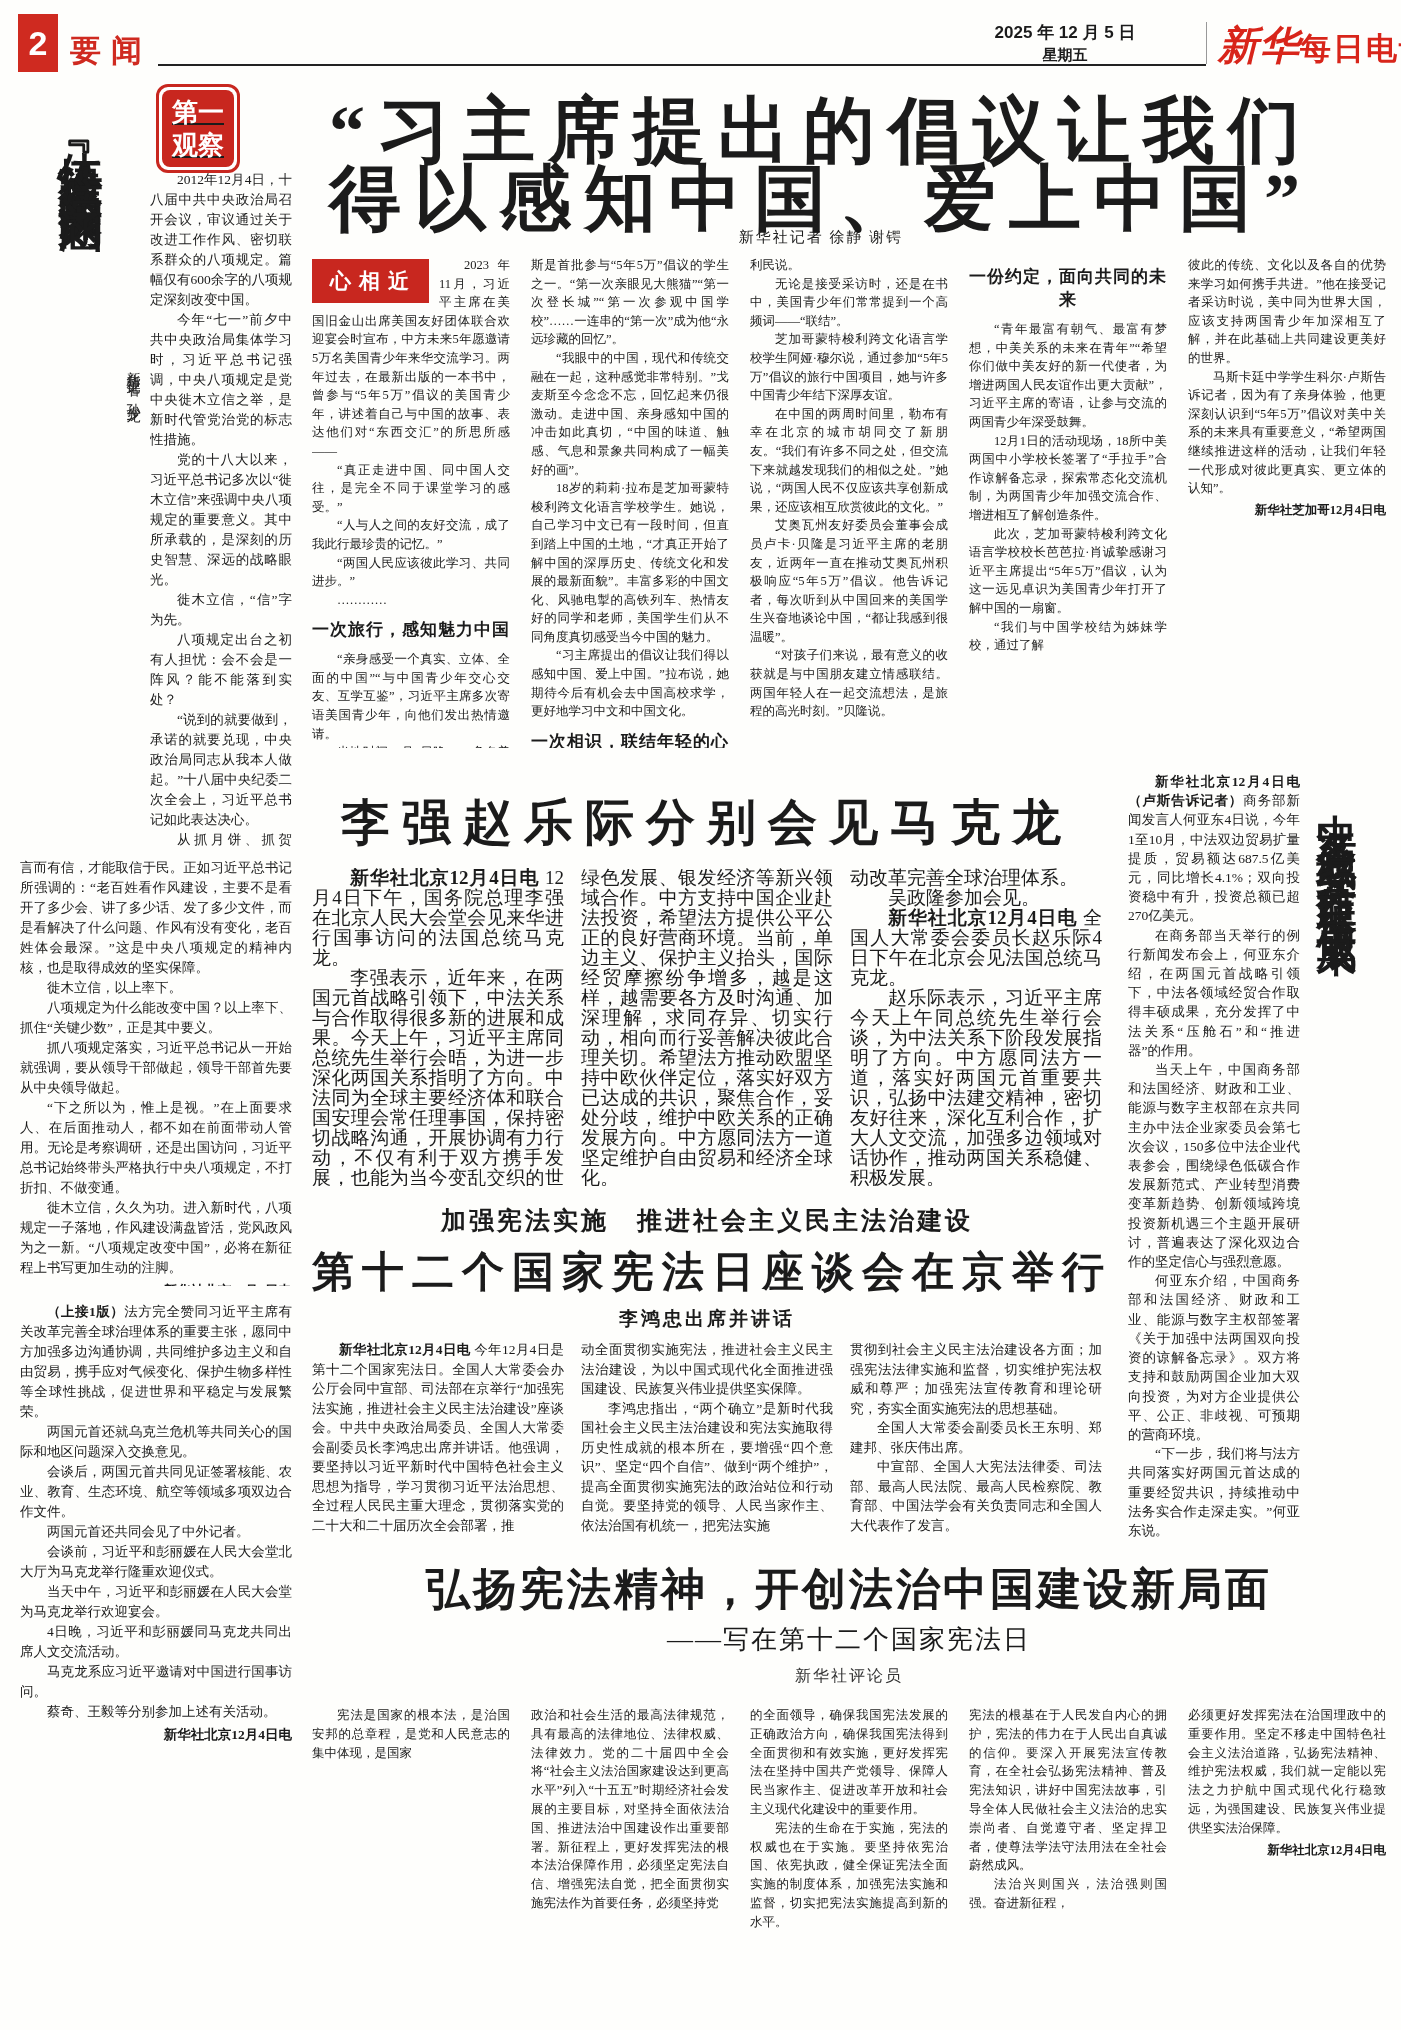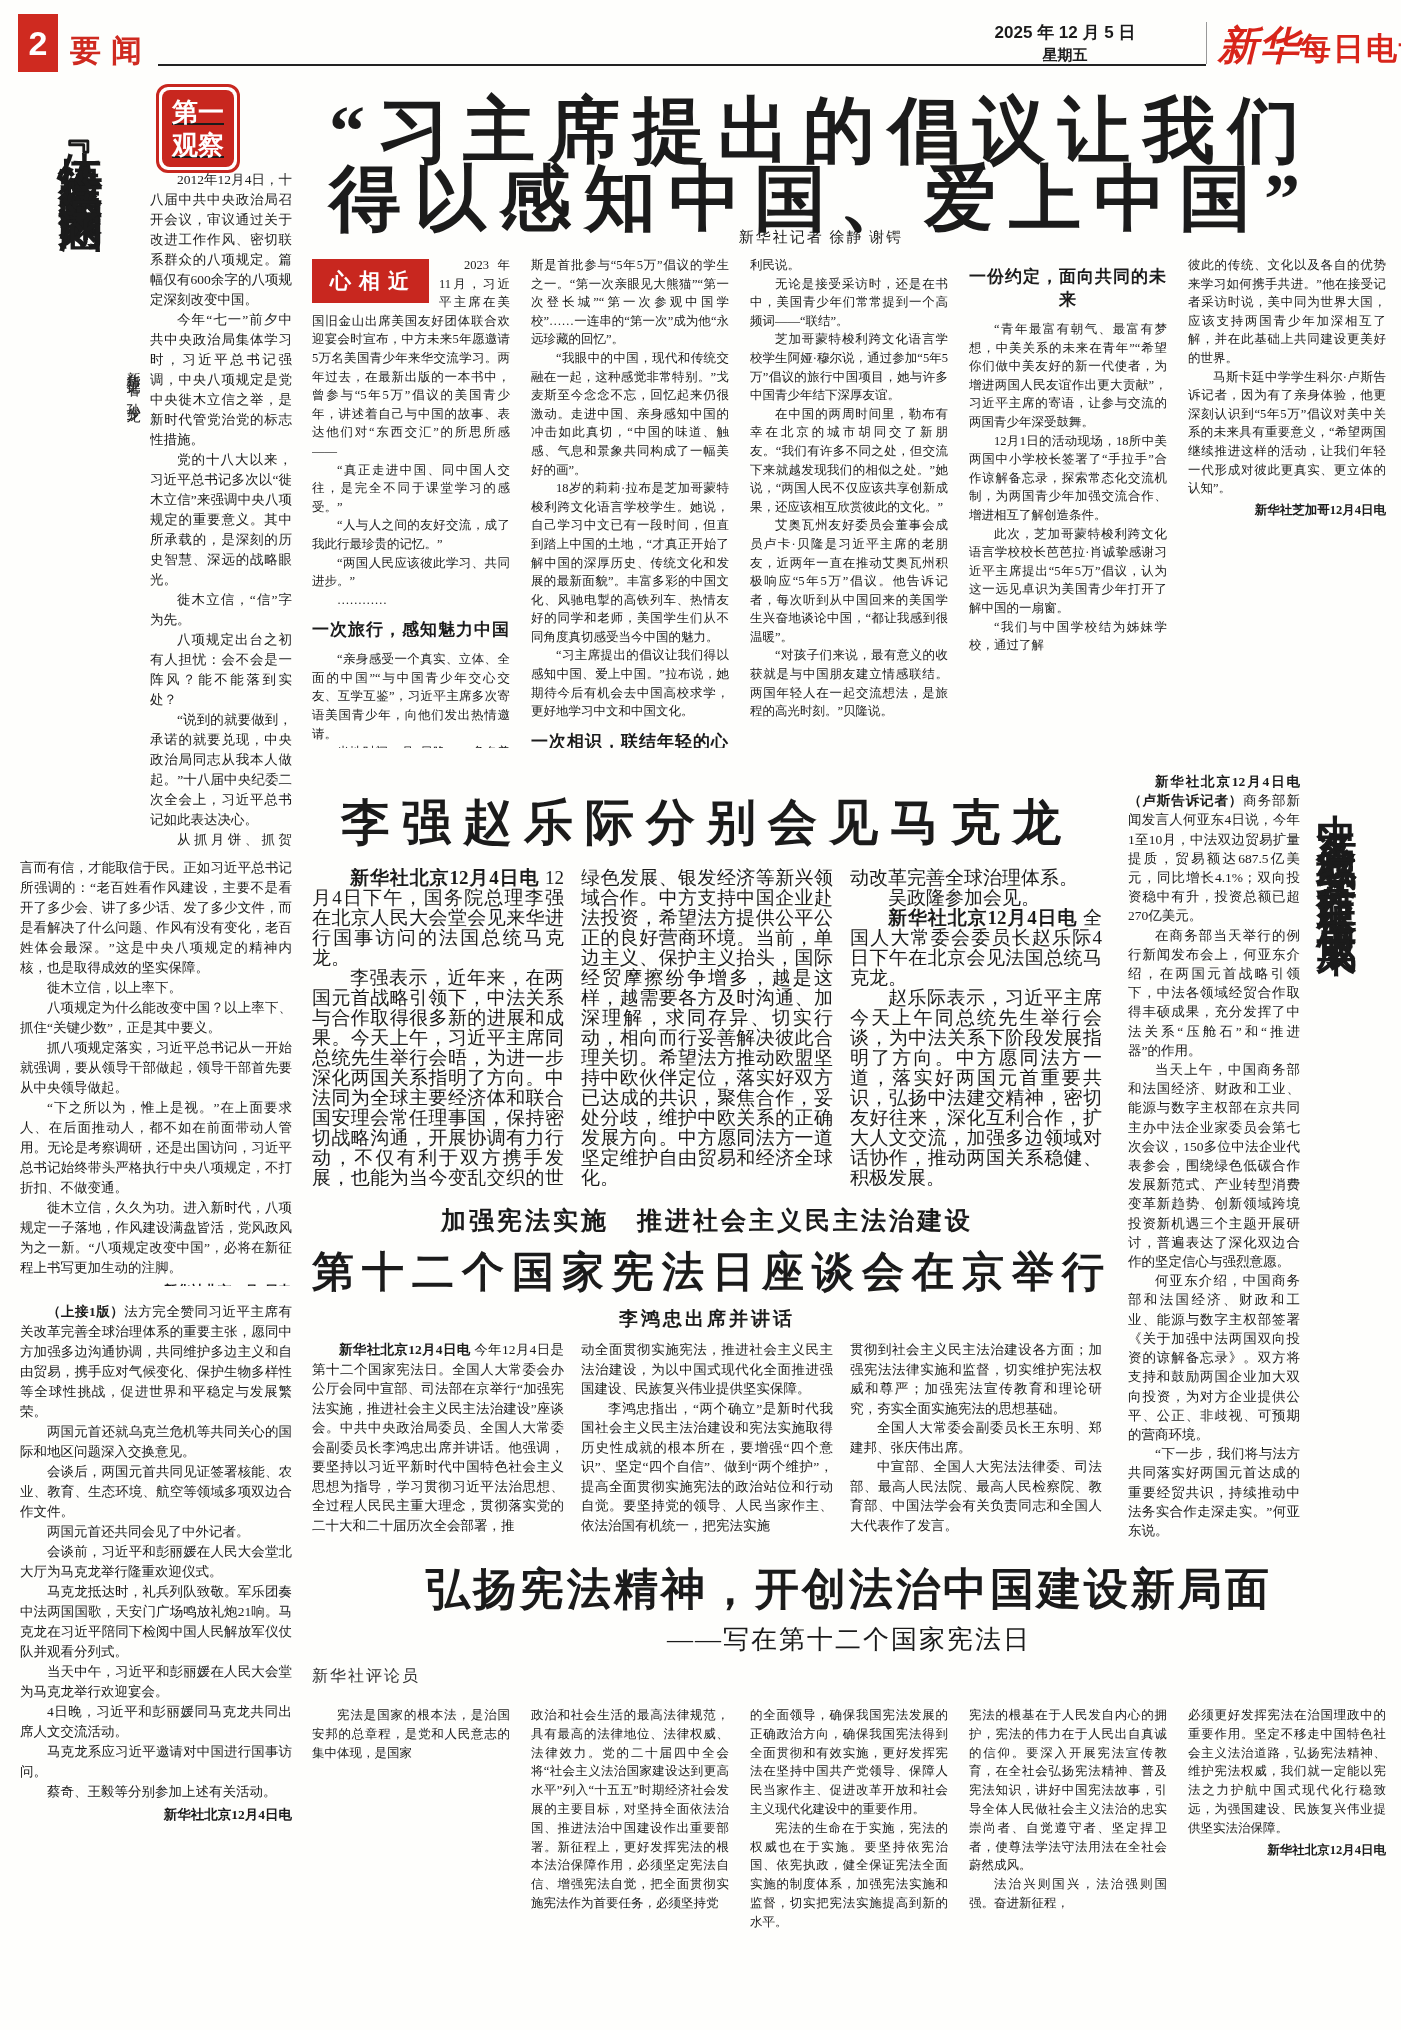--- a/index.html
+++ b/index.html
@@ -28,21 +28,21 @@
            text-align:center;line-height:1.25;padding:6px 10px;}
   
   .main-hl{font-weight:bold;font-size:72px;letter-spacing:13px;text-align:center;line-height:1.2;white-space:nowrap;}
   .byline-c{text-align:center;font-size:15px;letter-spacing:2px;}
   .meet-hl{font-weight:bold;font-size:49px;letter-spacing:12px;text-align:center;white-space:nowrap;}
   .kicker{font:bold 25px "Liberation Sans","DejaVu Sans",sans-serif;letter-spacing:3px;text-align:center;}
   .const-hl{font-weight:600;font-size:42px;letter-spacing:8px;text-align:center;white-space:nowrap;}
   .const-by{font-weight:bold;font-size:19px;letter-spacing:3px;text-align:center;}
   .edit-hl{font-weight:bold;font-size:44px;letter-spacing:3px;text-align:center;white-space:nowrap;}
   .edit-sub{font-size:26px;letter-spacing:2px;text-align:center;}
-  .edit-by{font-size:16px;letter-spacing:2px;text-align:left;color:#333;}
+  .edit-by{font-size:16px;letter-spacing:2px;text-align:center;color:#333;}
   
   .col{overflow:hidden;text-align:justify;}
   .col p{margin:0;text-indent:2em;}
   .col p.p0{text-indent:0;}
   .col p.date{text-align:right;font-weight:bold;text-indent:0;margin-top:3px;}
   .col h4.sub{margin:9px 0;text-align:center;text-indent:0;
       font:bold 17px "Liberation Sans","DejaVu Sans",sans-serif;letter-spacing:1px;}
   .col p b{font-weight:bold;}
   .f-b{font-size:12.5px;line-height:18.6px;}
   .f-c{font-size:19px;line-height:20px;}
@@ -96,21 +96,20 @@
       <p class="p">“下之所以为，惟上是视。”在上面要求人、在后面推动人，都不如在前面带动人管用。无论是考察调研，还是出国访问，习近平总书记始终带头严格执行中央八项规定，不打折扣、不做变通。</p>
       <p class="p">徙木立信，久久为功。进入新时代，八项规定一子落地，作风建设满盘皆活，党风政风为之一新。“八项规定改变中国”，必将在新征程上书写更加生动的注脚。</p>
       <p class="date">新华社北京12月4日电</p>
     </div>
   <div class="abs col f-rail" style="left:20px;top:1302px;width:272px;height:714px;">
       <p class="p"><b>（上接1版）</b>法方完全赞同习近平主席有关改革完善全球治理体系的重要主张，愿同中方加强多边沟通协调，共同维护多边主义和自由贸易，携手应对气候变化、保护生物多样性等全球性挑战，促进世界和平稳定与发展繁荣。</p>
       <p class="p">两国元首还就乌克兰危机等共同关心的国际和地区问题深入交换意见。</p>
       <p class="p">会谈后，两国元首共同见证签署核能、农业、教育、生态环境、航空等领域多项双边合作文件。</p>
       <p class="p">两国元首还共同会见了中外记者。</p>
       <p class="p">会谈前，习近平和彭丽媛在人民大会堂北大厅为马克龙举行隆重欢迎仪式。</p>
-      <p class="p">马克龙抵达时，礼兵列队致敬。军乐团奏中法两国国歌，天安门广场鸣放礼炮21响。马克龙在习近平陪同下检阅中国人民解放军仪仗队并观看分列式。</p>
       <p class="p">当天中午，习近平和彭丽媛在人民大会堂为马克龙举行欢迎宴会。</p>
       <p class="p">4日晚，习近平和彭丽媛同马克龙共同出席人文交流活动。</p>
       <p class="p">马克龙系应习近平邀请对中国进行国事访问。</p>
       <p class="p">蔡奇、王毅等分别参加上述有关活动。</p>
       <p class="date">新华社北京12月4日电</p>
     </div>
 
   <div class="abs main-hl" style="left:312px;top:88px;width:1018px;">“习主席提出的倡议让我们</div>
   <div class="abs main-hl" style="left:312px;top:156px;width:1018px;">得以感知中国、爱上中国”</div>
   <div class="abs byline-c" style="left:312px;top:228px;width:1018px;">新华社记者 徐静 谢锷</div>

